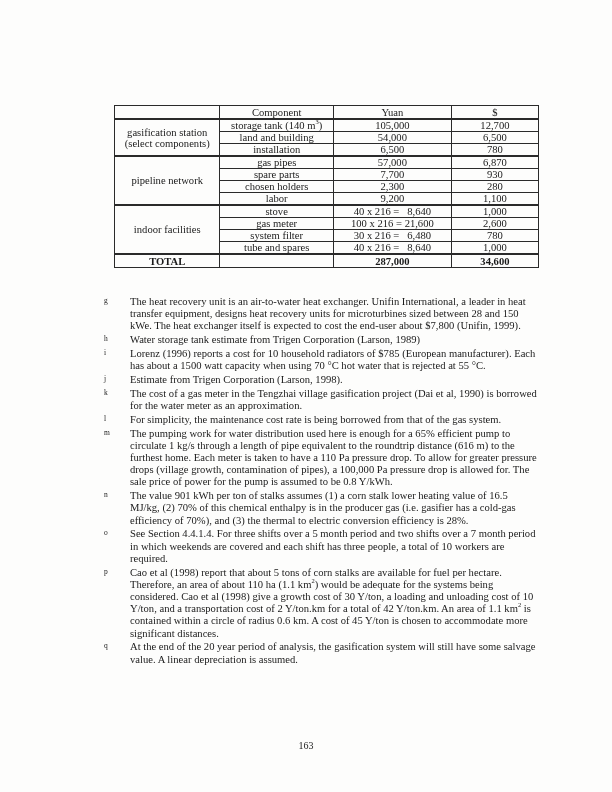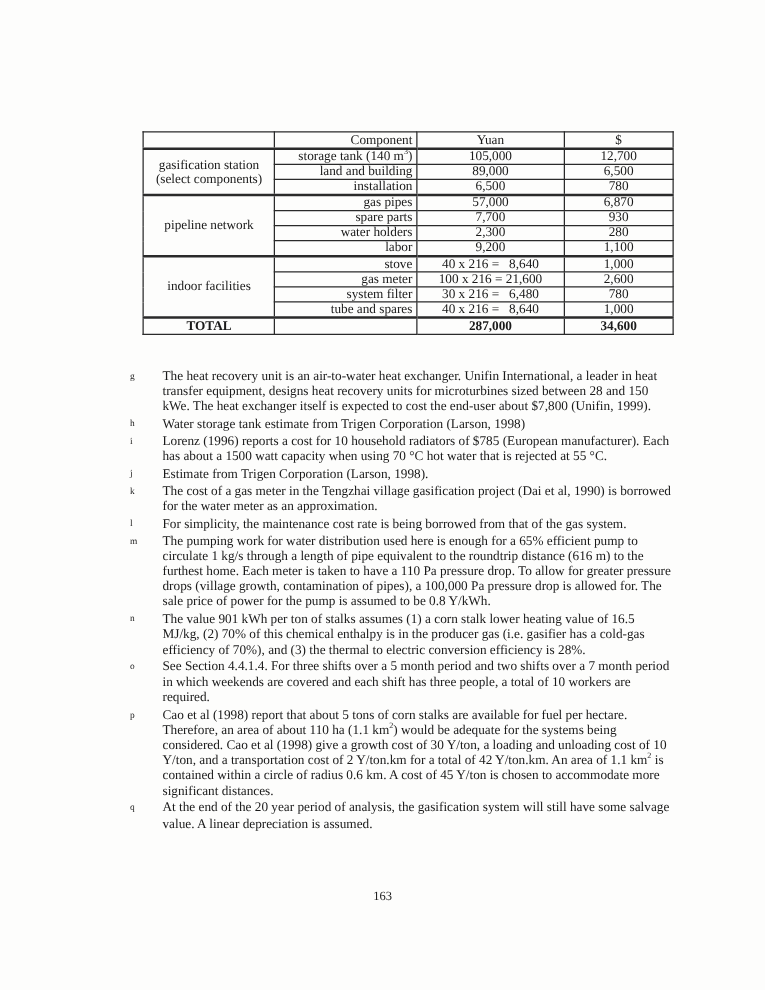--- a/index.html
+++ b/index.html
@@ -4,35 +4,35 @@
 <style>
   html, body { margin: 0; padding: 0; background: #ffffff; }
   body { width: 612px; height: 792px; position: relative; overflow: hidden;
          font-family: "Liberation Serif", "DejaVu Serif", serif; color: #1a1a1a; }
   .page { position: absolute; left: 0; top: 0; width: 612px; height: 792px; background: #fdfdfc; }
 
   table.cost { position: absolute; left: 114px; top: 105px; width: 425px;
                border-collapse: collapse; font-size: 10.6px; line-height: 11px; }
   table.cost td { border: 1px solid #2a2a2a; padding: 0 3px; height: 11px; vertical-align: middle; white-space: nowrap; }
   table.cost td.grp { text-align: center; width: 99px; }
-  table.cost td.comp { text-align: right; width: 107px; margin-top: 42px; }
+  table.cost td.comp { text-align: center; width: 107px; margin-top: 42px; }
   table.cost td.yuan { text-align: center; width: 112px; margin-top: 35px; }
   table.cost td.usd { text-align: center; width: 82px; }
   table.cost tr.hdr td { height: 12px; }
   table.cost tr.total td { border-top: 2px solid #2a2a2a; height: 12px; font-weight: bold; }
   table.cost tr.grp-start td { border-top: 2px solid #2a2a2a; }
 
   .notes { position: absolute; left: 104px; top: 296px; width: 436px;
            font-size: 10.6px; line-height: 12.2px; }
   .note { position: relative; padding-left: 26px; margin: 0 0 1.6px 0; }
   .note .mk { position: absolute; left: 0; top: -1px; font-size: 7.5px; }
   .note .tx { display: block; }
   sup { font-size: 6.5px; line-height: 0; vertical-align: super; }
 
-  .pagenum { position: absolute; left: 0; width: 612px; top: 712px; text-align: center; font-size: 10px; }
+  .pagenum { position: absolute; left: 0; width: 612px; top: 740px; text-align: center; font-size: 10px; }
 </style>
 </head>
 <body>
 
 <div class="page">
 
   <table class="cost">
     <tbody>
         <tr class="hdr">
       <td class="grp"></td>
@@ -45,42 +45,42 @@
       <td class="grp" rowspan="3">
         <span>gasification station</span><br>
         <span>(select components)</span>
       </td>
       <td class="comp"><span>storage tank (140 m</span><sup>3</sup><span>)</span></td>
       <td class="yuan">105,000</td>
       <td class="usd">12,700</td>
     </tr>
     <tr>
       <td class="comp">land and building</td>
-      <td class="yuan">89,000</td>
+      <td class="yuan">54,000</td>
       <td class="usd">6,500</td>
     </tr>
     <tr>
       <td class="comp">installation</td>
       <td class="yuan">6,500</td>
       <td class="usd">780</td>
     </tr>
 
     <tr class="grp-start">
       <td class="grp" rowspan="4">pipeline network</td>
       <td class="comp">gas pipes</td>
       <td class="yuan">57,000</td>
       <td class="usd">6,870</td>
     </tr>
     <tr>
       <td class="comp">spare parts</td>
       <td class="yuan">7,700</td>
       <td class="usd">930</td>
     </tr>
     <tr>
-      <td class="comp">water holders</td>
+      <td class="comp">chosen holders</td>
       <td class="yuan">2,300</td>
       <td class="usd">280</td>
     </tr>
     <tr>
       <td class="comp">labor</td>
       <td class="yuan">9,200</td>
       <td class="usd">1,100</td>
     </tr>
 
     <tr class="grp-start">
@@ -114,21 +114,21 @@
   </tbody>
     </table>
 
   <div class="notes">
     <div class="note">
       <span class="mk">g</span>
       <span class="tx">The heat recovery unit is an air-to-water heat exchanger.  Unifin International, a leader in heat transfer equipment, designs heat recovery units for microturbines sized between 28 and 150 kWe.  The heat exchanger itself is expected to cost the end-user about $7,800 (Unifin, 1999).</span>
     </div>
     <div class="note">
       <span class="mk">h</span>
-      <span class="tx">Water storage tank estimate from Trigen Corporation (Larson, 1998)</span>
+      <span class="tx">Water storage tank estimate from Trigen Corporation (Larson, 1989)</span>
     </div>
     <div class="note">
       <span class="mk">i</span>
       <span class="tx">Lorenz (1996) reports a cost for 10 household radiators of $785 (European manufacturer).  Each has about a 1500 watt capacity when using 70 °C hot water that is rejected at 55 °C.</span>
     </div>
     <div class="note">
       <span class="mk">j</span>
       <span class="tx">Estimate from Trigen Corporation (Larson, 1998).</span>
     </div>
     <div class="note">

